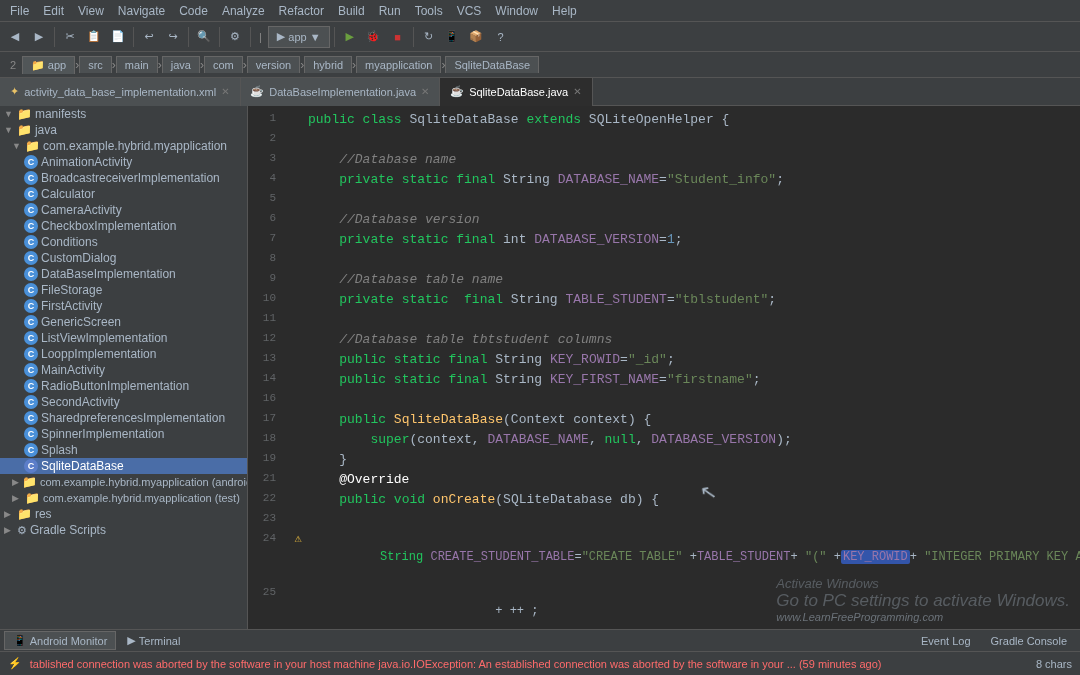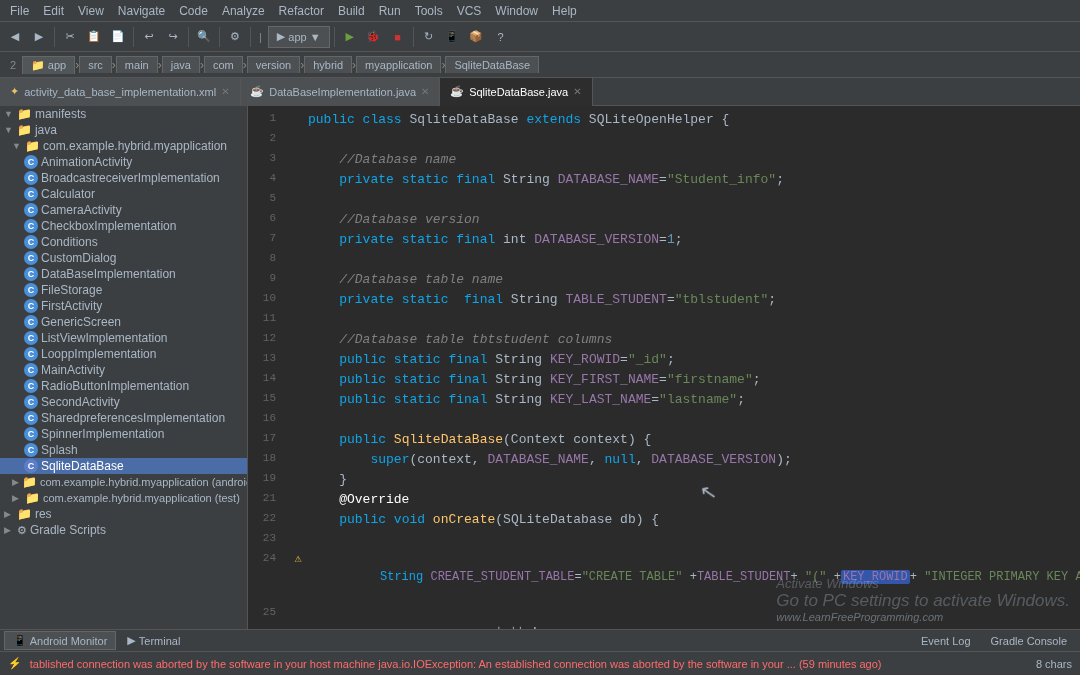--- a/index.html
+++ b/index.html
@@ -204,21 +204,21 @@
     .warning-icon {
       color: #f0c040;
       font-size: 12px;
     }
     .line-content {
       flex: 1;
       white-space: pre;
     }
 
     
-    .kw { color: #0ea5e9; }
+    .kw { color: #22c55e; }
     .cls { color: #a9b7c6; }
     .str { color: #6a8759; }
     .cmt { color: #808080; font-style: italic; }
     .num { color: #6897bb; }
     .ann { color: #ffffff; }
     .const { color: #9876aa; }
     .method { color: #ffc66d; }
 
     
     .status-bar {
@@ -579,25 +579,20 @@
         <span class="line-gutter"></span>
         <span class="line-content">    <span class="kw">public static final</span> String <span class="const">KEY_ROWID</span>=<span class="str">"_id"</span>;</span>
       </div>
 
       <div class="code-line">
         <span class="line-num">14</span>
         <span class="line-gutter"></span>
         <span class="line-content">    <span class="kw">public static final</span> String <span class="const">KEY_FIRST_NAME</span>=<span class="str">"firstname"</span>;</span>
       </div>
 
-      <div class="code-line">
-        <span class="line-num">15</span>
-        <span class="line-gutter"></span>
-        <span class="line-content">    <span class="kw">public static final</span> String <span class="const">KEY_LAST_NAME</span>=<span class="str">"lastname"</span>;</span>
-      </div>
 
       <div class="code-line">
         <span class="line-num">16</span>
         <span class="line-gutter"></span>
         <span class="line-content"></span>
       </div>
 
       <div class="code-line">
         <span class="line-num">17</span>
         <span class="line-gutter"></span>

